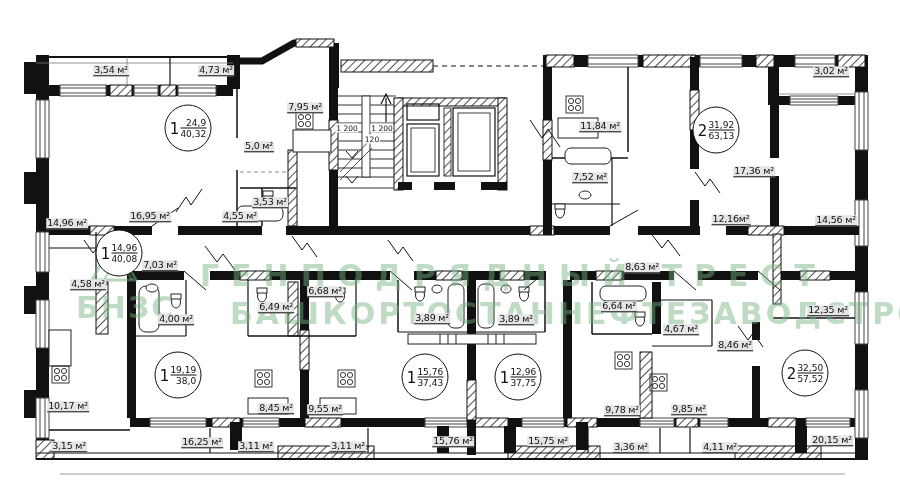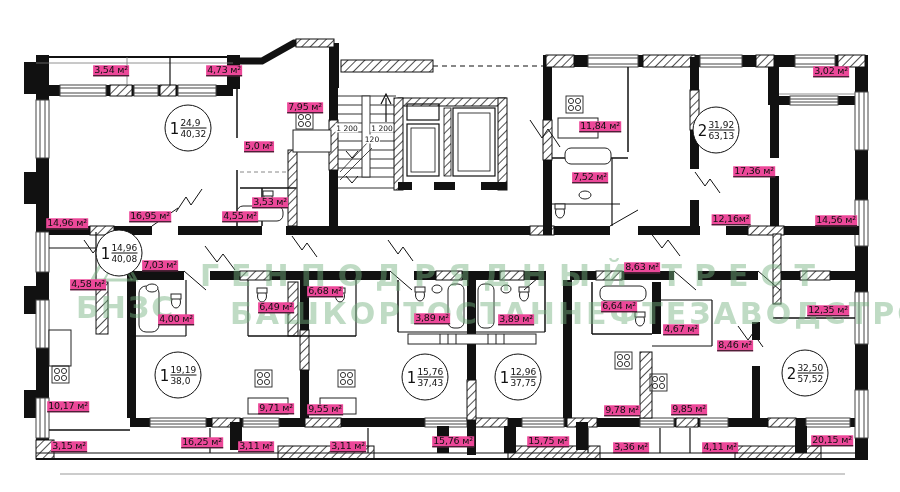--- a/index.html
+++ b/index.html
@@ -3,29 +3,29 @@
 <meta charset="utf-8">
 <style>
   html,body{margin:0;padding:0;background:#fff;}
   #plan{position:relative;width:900px;height:492px;background:#fff;overflow:hidden;
         font-family:"DejaVu Sans",sans-serif;}
   #plan svg{position:absolute;left:0;top:0;z-index:1;}
   .wm{position:absolute;z-index:2;white-space:nowrap;font-weight:bold;
       color:rgba(116,176,126,.46);font-family:"DejaVu Sans",sans-serif;pointer-events:none;}
   .wm-logo-svg{position:absolute;z-index:2;}
   .rlabel{position:absolute;transform:translate(-50%,-50%);z-index:3;
-      font-size:9.5px;line-height:1.1;letter-spacing:-0.2px;color:#111;background:#ec4899;
+      font-size:9.5px;line-height:1.1;letter-spacing:-0.2px;color:#111;background:#e5e5e5;
       padding:0 1px;border-bottom:1px solid #111;white-space:nowrap;}
   .slabel{position:absolute;transform:translate(-50%,-50%);z-index:3;
       font-size:7.5px;color:#111;background:#fff;white-space:nowrap;padding:0 1px;}
   .apt{position:absolute;transform:translate(-50%,-50%);z-index:4;width:45px;height:45px;
       border:1.5px solid #111;border-radius:50%;background:#fff;display:flex;
       align-items:center;justify-content:center;gap:1px;}
   .apt .n{font-size:15px;color:#111;}
-  .apt .fr{display:flex;flex-direction:column;text-align:left;font-size:9px;
+  .apt .fr{display:flex;flex-direction:column;text-align:right;font-size:9px;
       line-height:1.15;color:#111;}
   .apt .fr .t{border-bottom:1px solid #111;}
 </style>
 </head>
 <body>
 
 <div id="plan">
 
 <svg width="900" height="492" viewBox="0 0 900 492">
   <defs>
@@ -436,21 +436,21 @@
 
 <svg class="wm-logo-svg" style="left:78px;top:228px" width="80" height="60">
   <polygon points="14,52 36,12 58,52" fill="none" stroke="rgba(116,176,126,.5)" stroke-width="3"></polygon>
   <polyline points="26,52 40,28 54,52" fill="none" stroke="rgba(116,176,126,.5)" stroke-width="2"></polyline>
 </svg>
 <div class="wm" style="left:76px;top:290px;font-size:30px;letter-spacing:2px">БНЗС</div>
 <div class="wm" style="left:200px;top:258px;font-size:30px;letter-spacing:12px">ГЕНПОДРЯДНЫЙ ТРЕСТ</div>
 <div class="wm" style="left:230px;top:296px;font-size:30px;letter-spacing:3px">БАШКОРТОСТАННЕФТЕЗАВОДСТРОЙ</div>
 
 <div class="rlabel" style="left:111px;top:71px">3,54 м²</div>
-<div class="rlabel" style="left:224px;top:71px">4,73 м²</div>
+<div class="rlabel" style="left:216px;top:71px">4,73 м²</div>
 <div class="rlabel" style="left:305px;top:108px">7,95 м²</div>
 <div class="rlabel" style="left:259px;top:147px">5,0 м²</div>
 <div class="rlabel" style="left:270px;top:203px">3,53 м²</div>
 <div class="rlabel" style="left:240px;top:217px">4,55 м²</div>
 <div class="rlabel" style="left:150px;top:217px">16,95 м²</div>
 
 <div class="rlabel" style="left:67px;top:224px">14,96 м²</div>
 <div class="rlabel" style="left:160px;top:266px">7,03 м²</div>
 <div class="rlabel" style="left:88px;top:285px">4,58 м²</div>
 <div class="rlabel" style="left:176px;top:320px">4,00 м²</div>
@@ -459,21 +459,21 @@
 
 <div class="rlabel" style="left:600px;top:127px">11,84 м²</div>
 <div class="rlabel" style="left:590px;top:178px">7,52 м²</div>
 <div class="rlabel" style="left:831px;top:72px">3,02 м²</div>
 <div class="rlabel" style="left:754px;top:172px">17,36 м²</div>
 <div class="rlabel" style="left:731px;top:220px">12,16м²</div>
 <div class="rlabel" style="left:836px;top:221px">14,56 м²</div>
 
 <div class="rlabel" style="left:276px;top:308px">6,49 м²</div>
 <div class="rlabel" style="left:325px;top:292px">6,68 м²</div>
-<div class="rlabel" style="left:276px;top:409px">9,71 м²</div>
+<div class="rlabel" style="left:276px;top:409px">8,45 м²</div>
 <div class="rlabel" style="left:325px;top:410px">9,55 м²</div>
 <div class="rlabel" style="left:202px;top:443px">16,25 м²</div>
 <div class="rlabel" style="left:256px;top:447px">3,11 м²</div>
 
 <div class="rlabel" style="left:432px;top:319px">3,89 м²</div>
 <div class="rlabel" style="left:516px;top:320px">3,89 м²</div>
 <div class="rlabel" style="left:348px;top:447px">3,11 м²</div>
 <div class="rlabel" style="left:453px;top:442px">15,76 м²</div>
 <div class="rlabel" style="left:548px;top:442px">15,75 м²</div>
 

